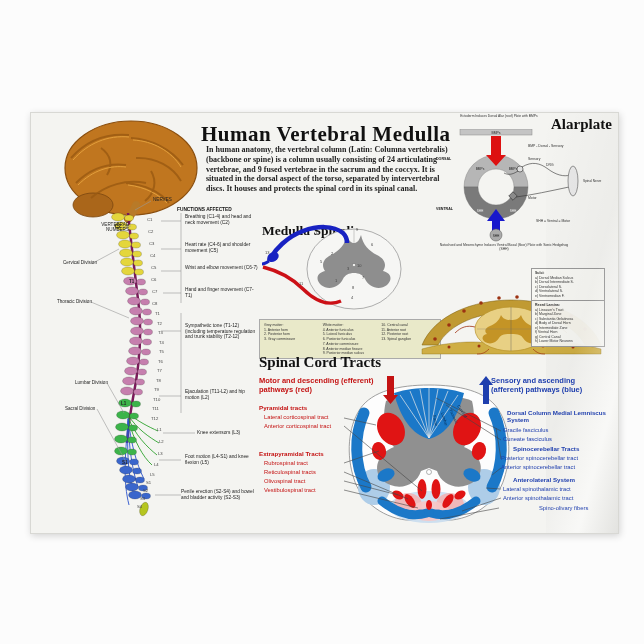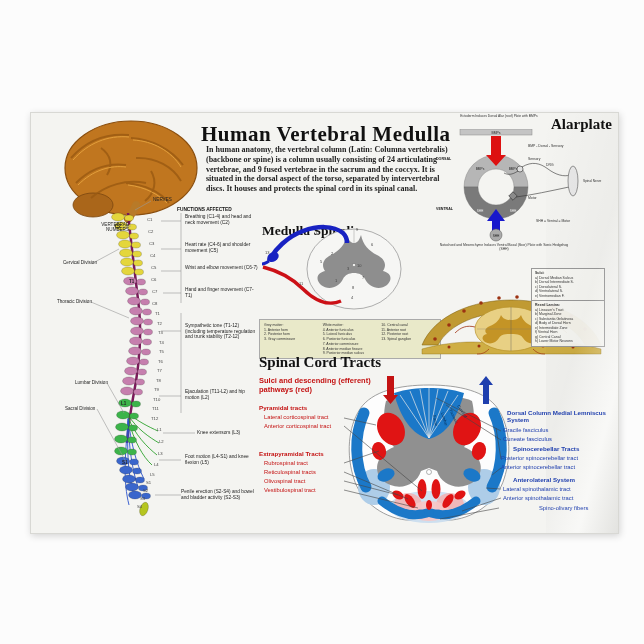--- a/index.html
+++ b/index.html
@@ -397,29 +397,30 @@
       <line x1="245" y1="63" x2="180" y2="30"></line>
           <line x1="245" y1="72" x2="190" y2="37"></line>
       <line x1="245" y1="91" x2="240" y2="60"></line>
           <line x1="245" y1="100" x2="236" y2="107"></line>
       <line x1="245" y1="121" x2="230" y2="120"></line>
           <line x1="245" y1="130" x2="206" y2="143"></line>
       <line x1="243" y1="140" x2="184" y2="151"></line>
     </g>
   </svg>
   <div class="abs serif z2" style="left:228px;top:241px;font-size:15px;font-weight:bold;color:#111;">Spinal Cord Tracts</div>
-  <div class="abs t-head red z2" style="left:228px;top:263px;width:122px;">Sulci and descending (efferent) pathways   (red)</div>
+  <div class="abs t-head red z2" style="left:228px;top:263px;width:122px;">Motor and descending (efferent) pathways   (red)</div>
   <div class="abs t-sub red z2" style="left:228px;top:291px;">Pyramidal tracts</div>
   <div class="abs t-item red z2" style="left:233px;top:301px;">Lateral corticospinal tract</div>
   <div class="abs t-item red z2" style="left:233px;top:310px;">Anterior corticospinal tract</div>
   <div class="abs t-sub red z2" style="left:228px;top:337px;">Extrapyramidal Tracts</div>
   <div class="abs t-item red z2" style="left:233px;top:347px;">Rubrospinal tract</div>
   <div class="abs t-item red z2" style="left:233px;top:356px;">Reticulospinal tracts</div>
   <div class="abs t-item red z2" style="left:233px;top:365px;">Olivospinal tract</div>
   <div class="abs t-item red z2" style="left:233px;top:374px;">Vestibulospinal tract</div>
+  <div class="abs t-head blue z2" style="left:460px;top:263px;width:105px;">Sensory and ascending (afferent) pathways (blue)</div>
   <div class="abs t-sub blue z2" style="left:476px;top:296px;width:100px;">Dorsal Column Medial Lemniscus System</div>
   <div class="abs t-item blue z2" style="left:472px;top:314px;">Gracile fasciculus</div>
   <div class="abs t-item blue z2" style="left:472px;top:323px;">Cuneate fasciculus</div>
   <div class="abs t-sub blue z2" style="left:482px;top:332px;">Spinocerebellar Tracts</div>
   <div class="abs t-item blue z2" style="left:470px;top:342px;">Posterior spinocerebellar tract</div>
   <div class="abs t-item blue z2" style="left:470px;top:351px;">Anterior spinocerebellar tract</div>
   <div class="abs t-sub blue z2" style="left:482px;top:363px;">Anterolateral System</div>
   <div class="abs t-item blue z2" style="left:472px;top:373px;">Lateral spinothalamic tract</div>
   <div class="abs t-item blue z2" style="left:472px;top:382px;">Anterior spinothalamic tract</div>
   <div class="abs t-item blue z2" style="left:508px;top:392px;">Spino-olivary fibers</div>

